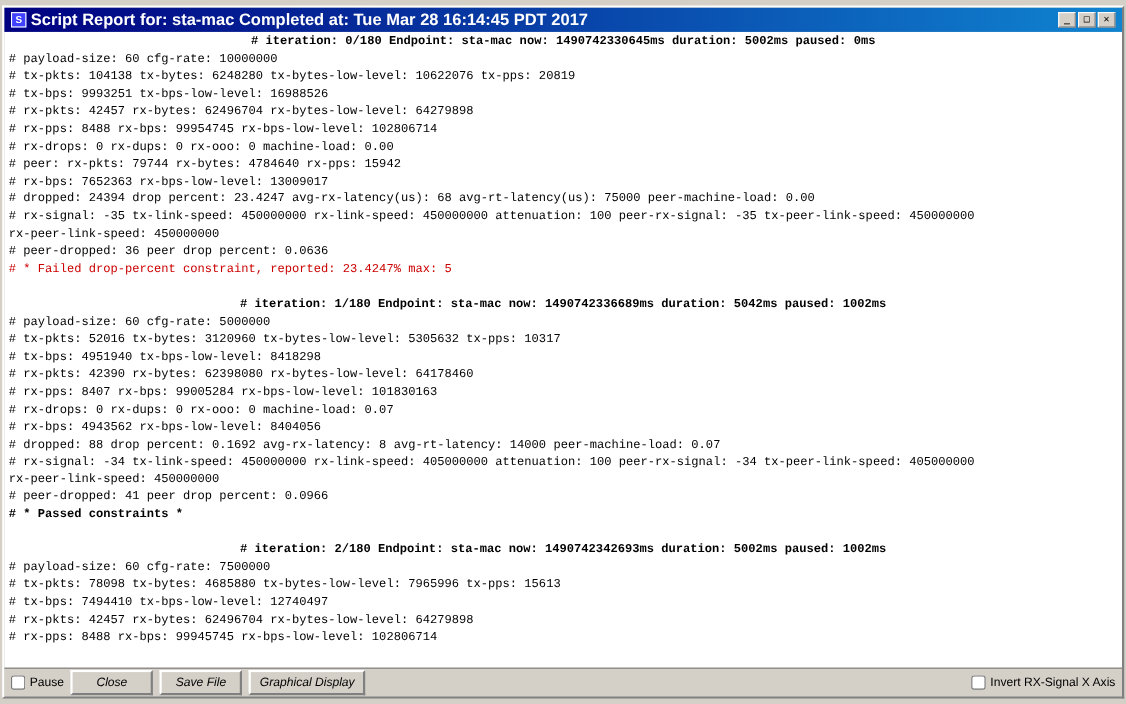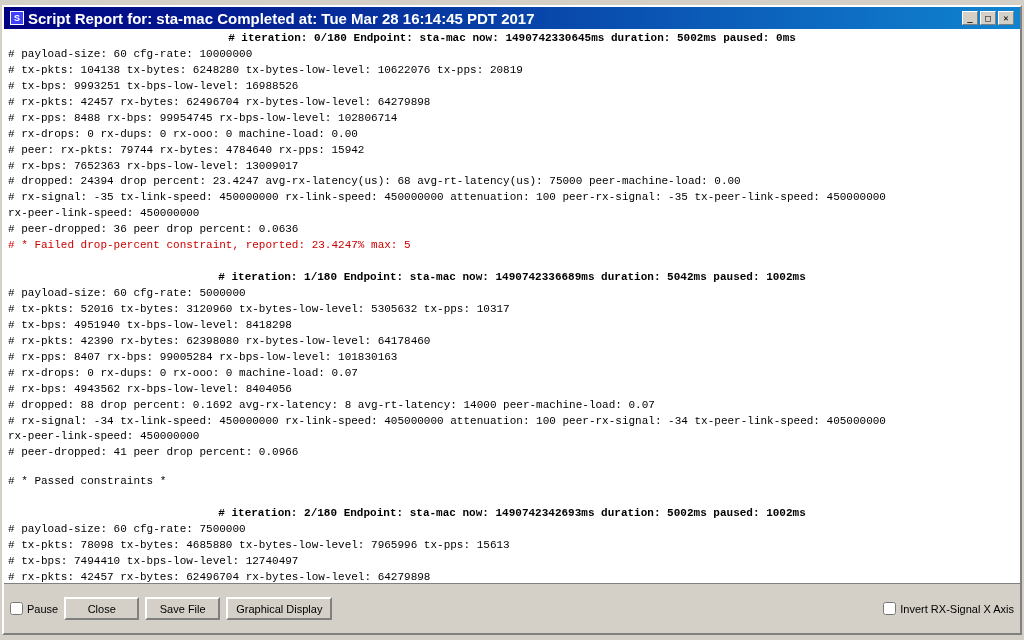--- a/index.html
+++ b/index.html
@@ -76,22 +76,21 @@
       font-family: 'Marlett', monospace;
     }
     .text-line {
       line-height: 1.45;
       white-space: nowrap;
     }
     .text-line.highlight {
       color: #cc0000;
     }
     .text-line.bold {
-      font-weight: normal;
-      margin-top: 13px;
+      font-weight: bold;
     }
     .text-line.iter-header {
       font-weight: bold;
       text-align: center;
     }
     .scrollbar-container {
       display: flex;
       flex: 1;
       overflow: hidden;
     }
@@ -103,38 +102,39 @@
       padding: 2px 4px;
     }
     .bottom-bar {
       display: flex;
       align-items: center;
       padding: 4px 6px;
       gap: 6px;
       background: #d4d0c8;
       border-top: 1px solid #808080;
       flex-shrink: 0;
-      height: 50px;
+      height: 26px;
     }
     .btn {
       min-width: 75px;
       height: 23px;
       background: #d4d0c8;
       border: 2px solid;
       border-top-color: #ffffff;
       border-left-color: #ffffff;
       border-bottom-color: #808080;
       border-right-color: #808080;
       font-family: 'Tahoma', Arial, sans-serif;
       font-size: 11px;
       cursor: pointer;
       padding: 0 8px;
       display: flex;
       align-items: center;
       justify-content: center;
+      font-style: italic;
     }
     .checkbox-group {
       display: flex;
       align-items: center;
       gap: 4px;
       font-family: 'Tahoma', Arial, sans-serif;
       font-size: 11px;
     }
     .checkbox-group input[type="checkbox"] {
       width: 13px;

